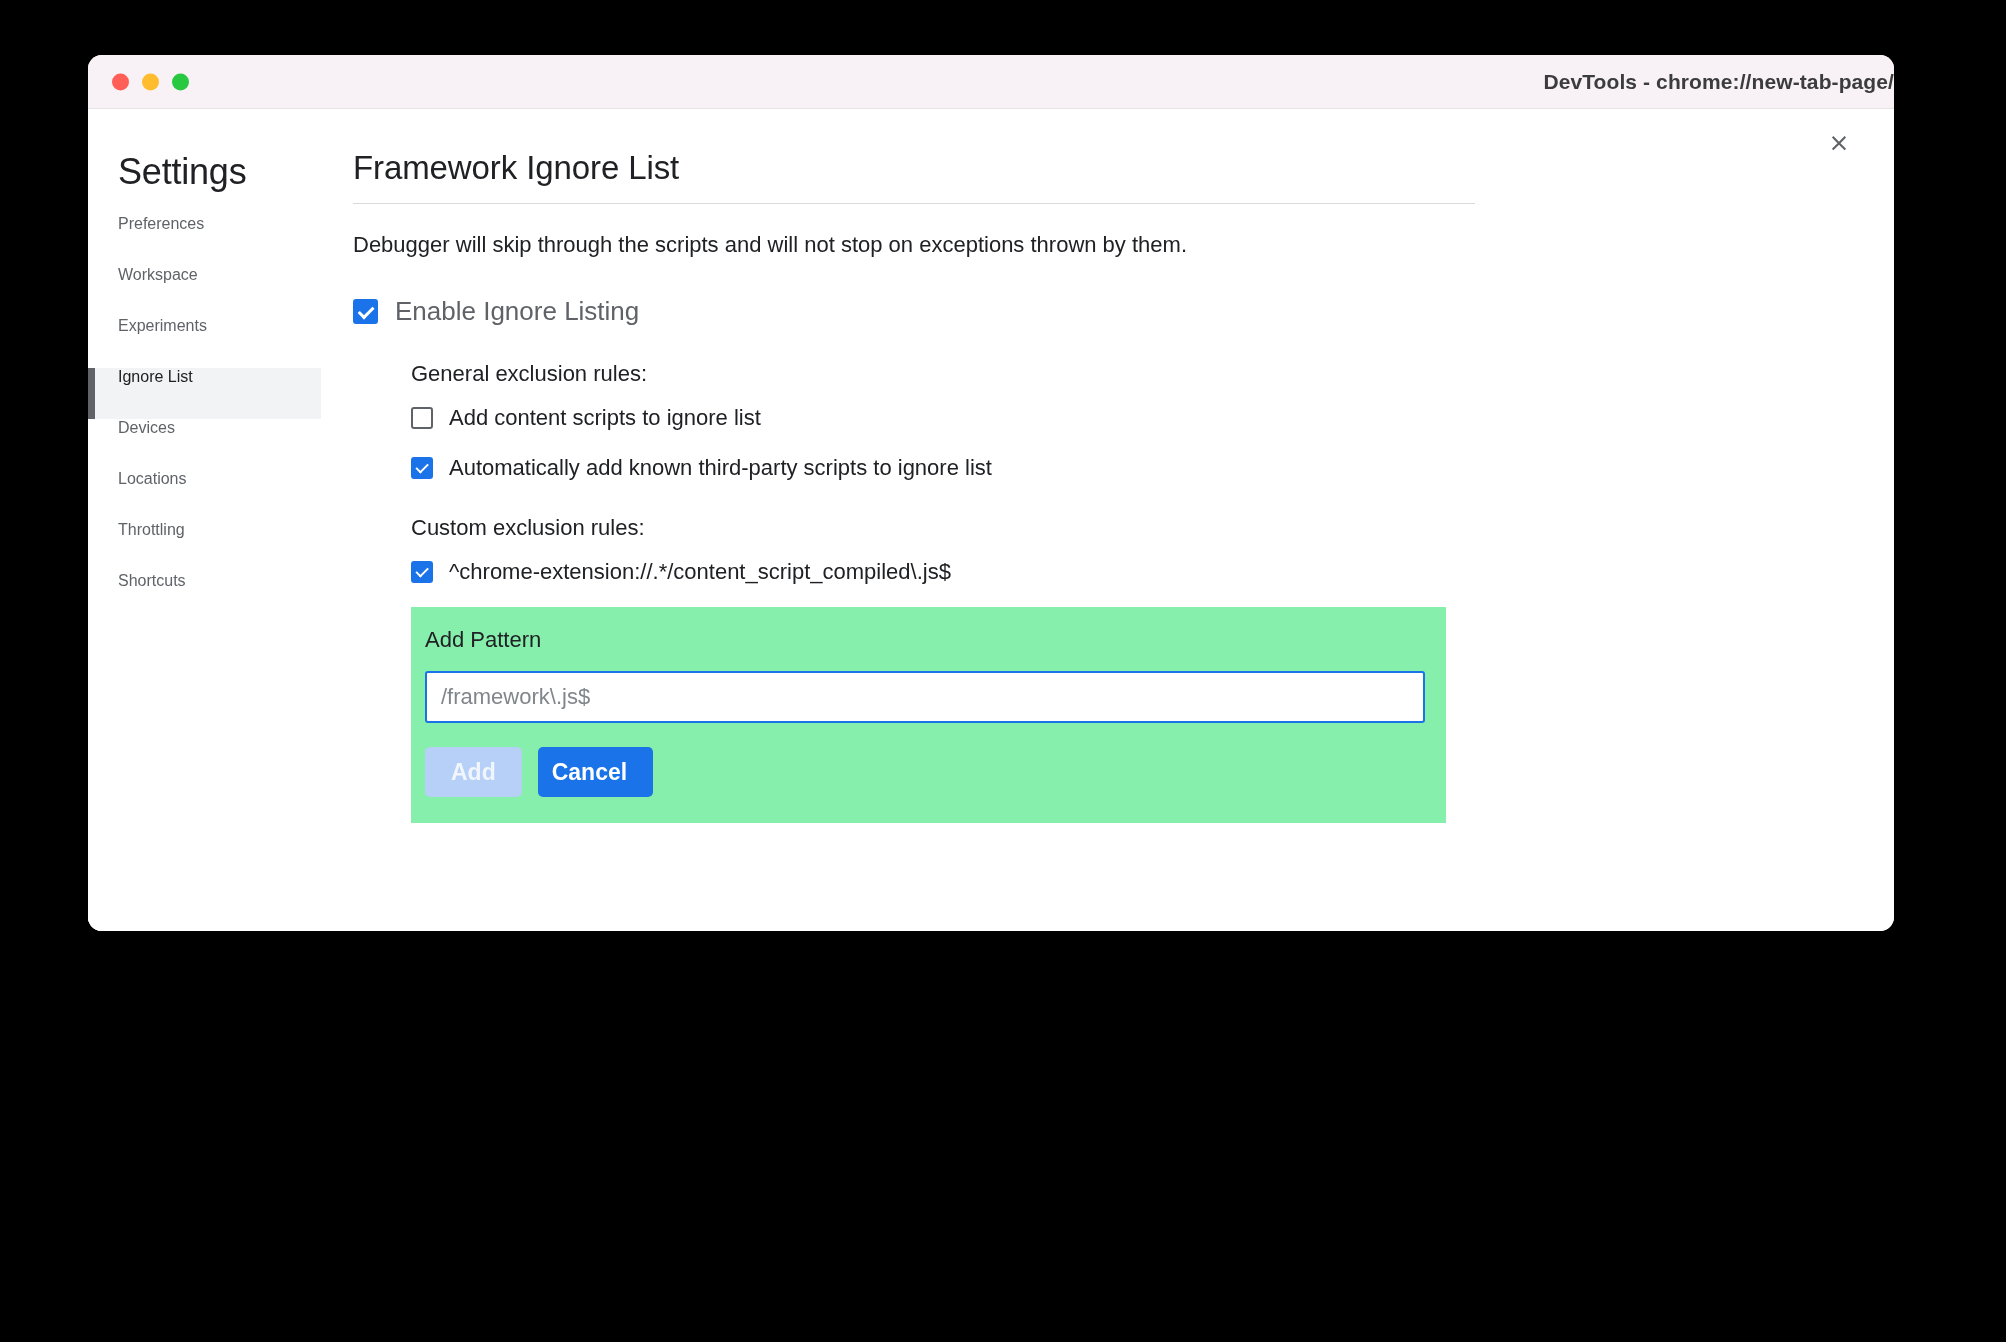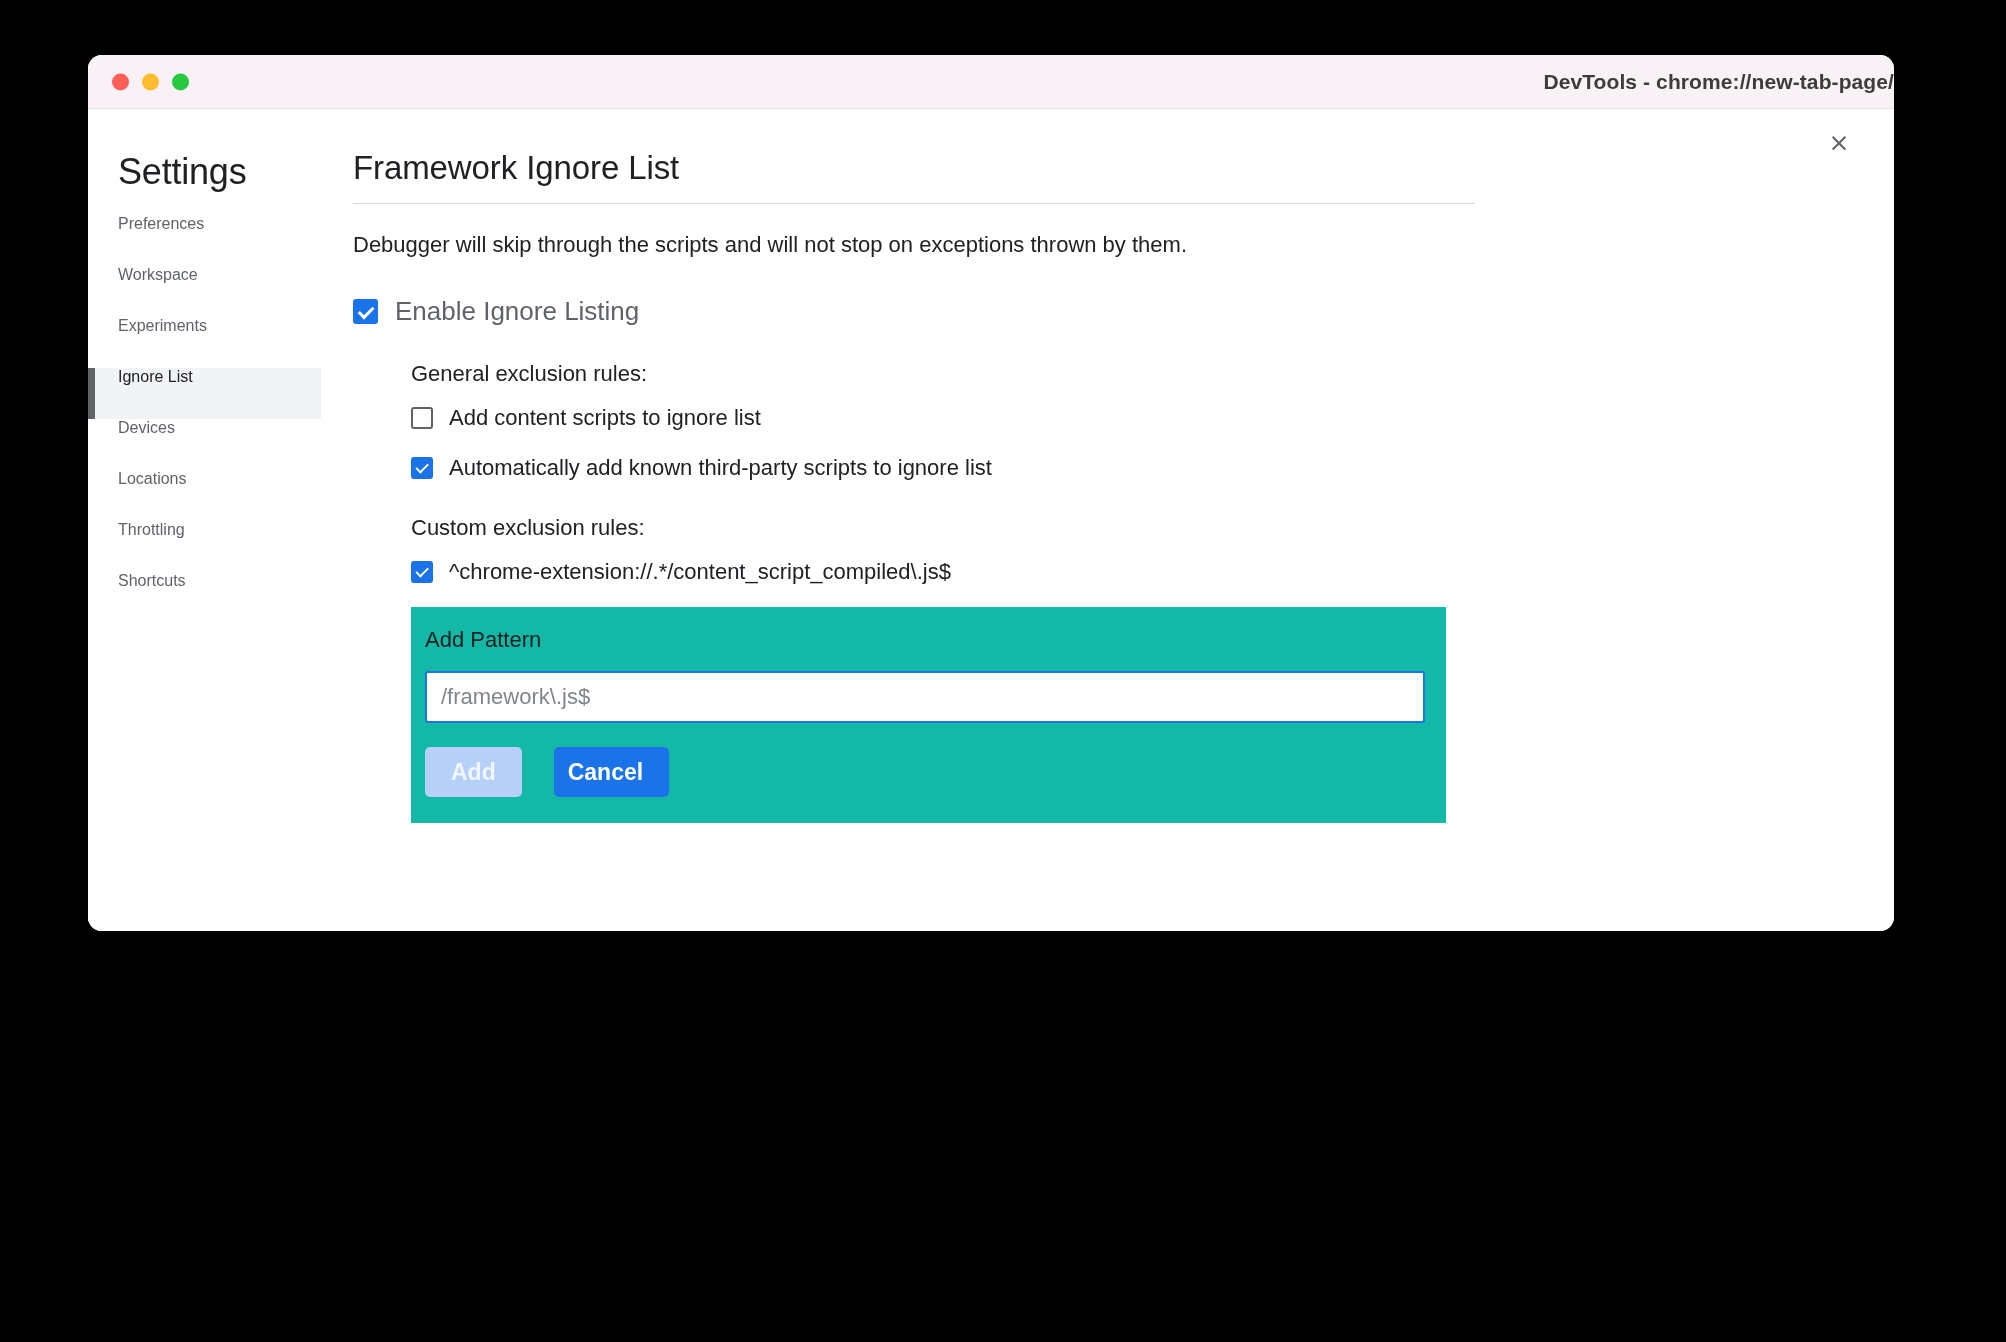--- a/index.html
+++ b/index.html
@@ -212,21 +212,21 @@
   #custom-rules .cb-row { }
   #custom-rules .cb { width: 22px; height: 22px; }
   .pattern-text {
     font-size: 22px;
     color: #202124;
     margin-left: 16px;
   }
 
   
   #add-pattern-panel {
-    background: #14b8a6;
+    background: #86efac;
     width: 1035px;
     padding: 20px 0 26px 0;
     box-sizing: border-box;
   }
   #add-pattern-title {
     font-size: 22px;
     color: #202124;
     margin: 0 0 18px 14px;
   }
   #pattern-input {
@@ -240,21 +240,21 @@
     font-family: "Liberation Sans", sans-serif;
     color: #202124;
     background: #ffffff;
     border: 2px solid #1a73e8;
     border-radius: 3px;
     outline: none;
   }
   #pattern-input::placeholder { color: #80868b; }
   #button-row {
     display: flex;
-    gap: 32px;
+    gap: 16px;
     margin-left: 14px;
   }
   .btn {
     border: none;
     border-radius: 5px;
     font-size: 23px;
     font-family: "Liberation Sans", sans-serif;
     font-weight: bold;
     padding: 0 26px;
     height: 50px;

